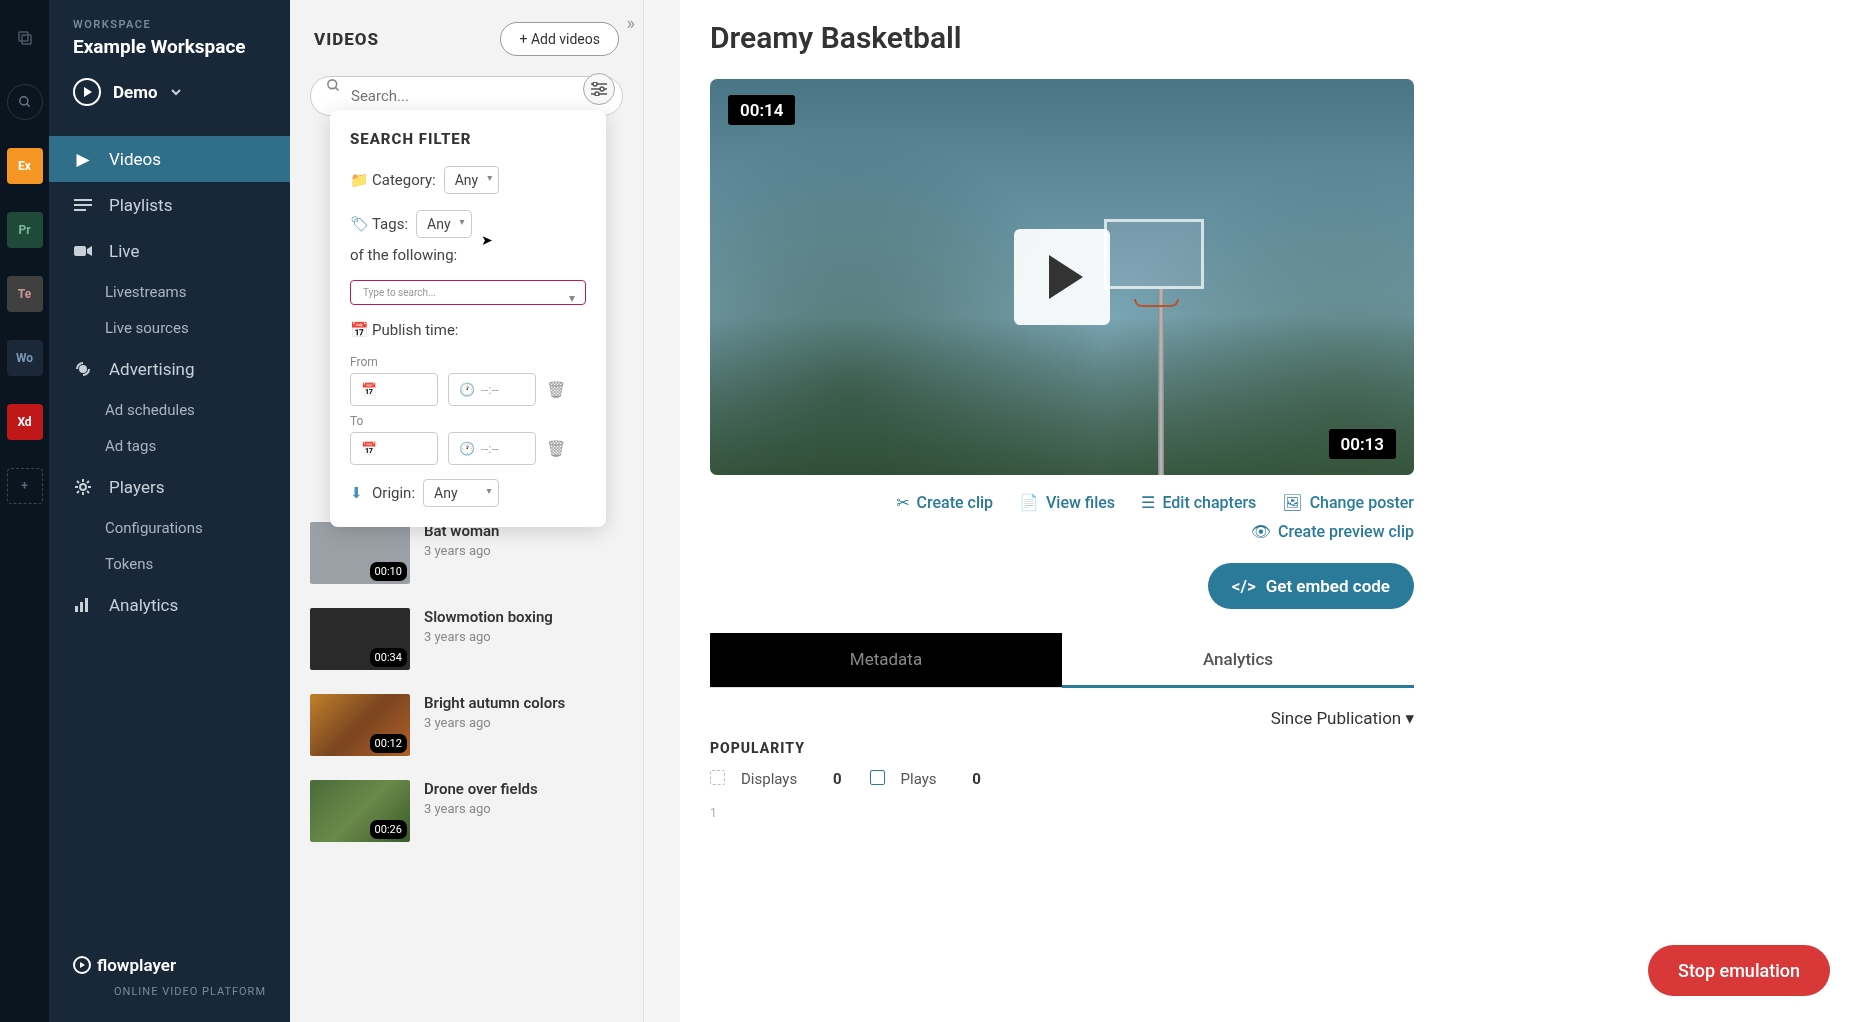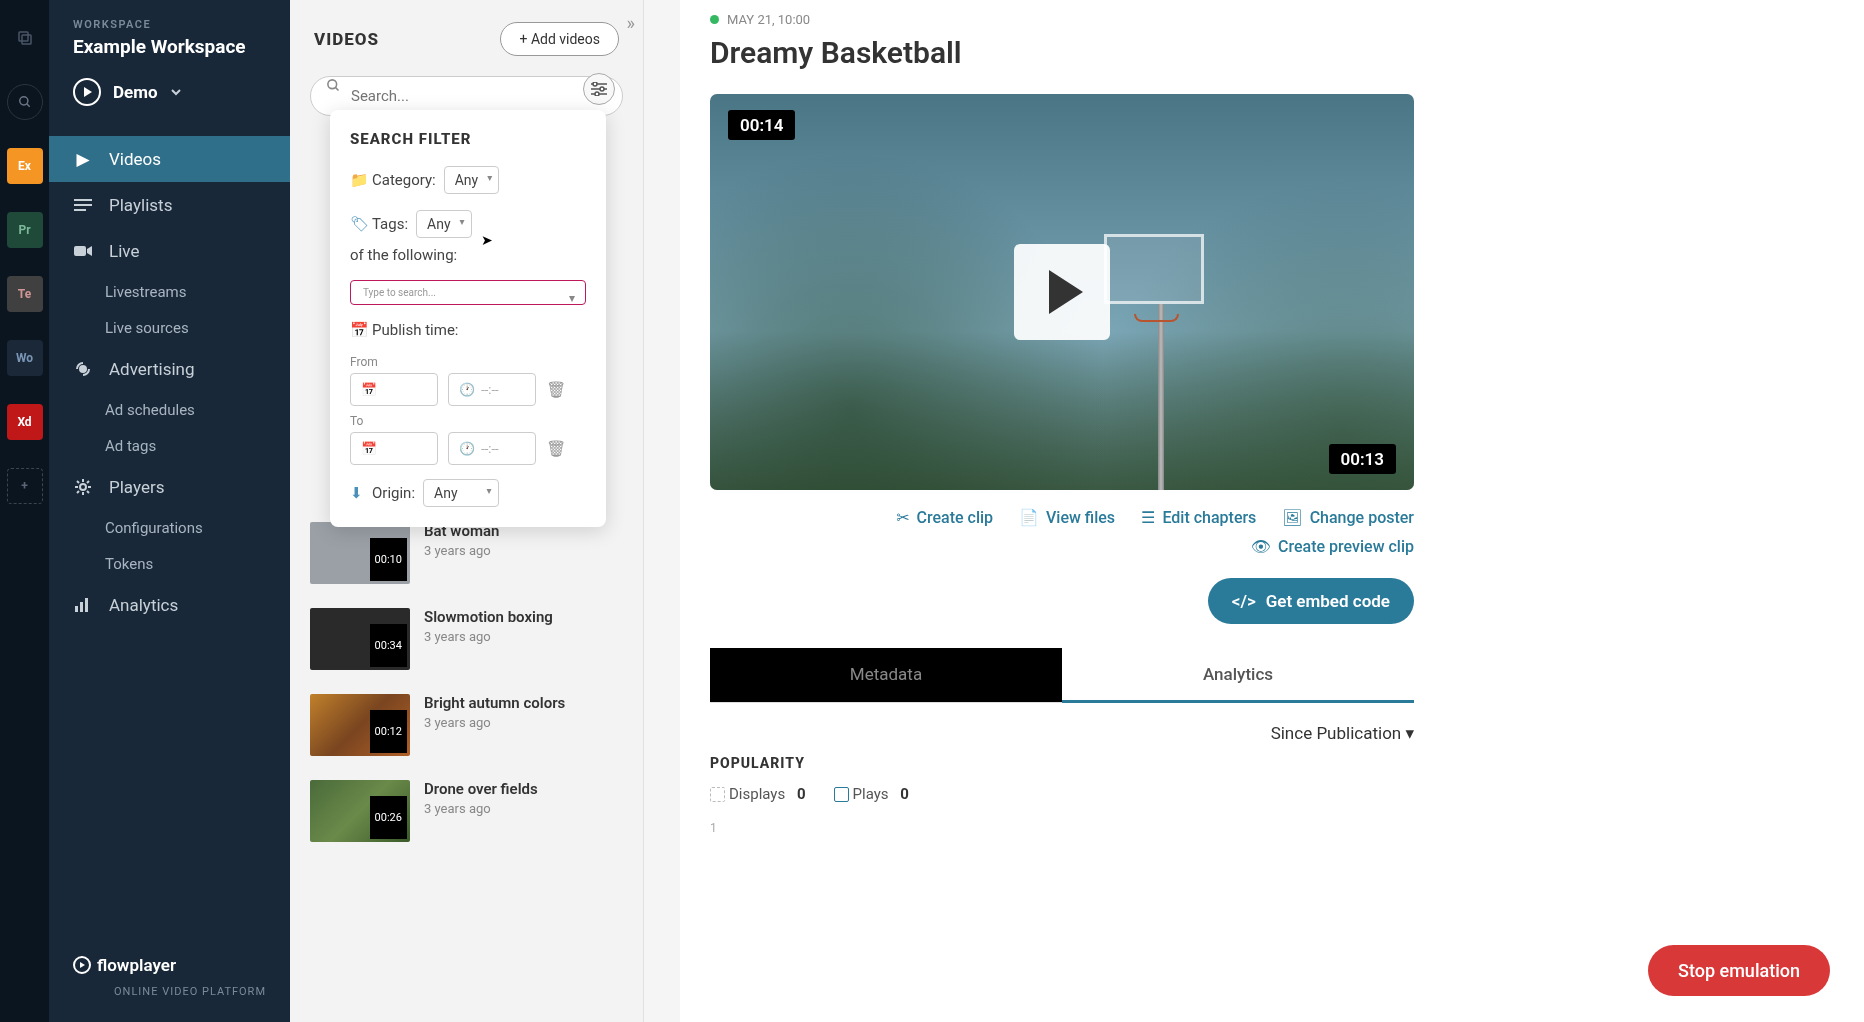--- a/index.html
+++ b/index.html
@@ -61,21 +61,21 @@
 .date-row { display: flex; gap: 10px; align-items: center; margin-bottom: 8px; }
 .date-box { flex: 0 0 88px; border: 1px solid #ccc; border-radius: 4px; padding: 8px 10px; color: #aaa; font-size: 13px; display: flex; align-items: center; gap: 6px; }
 .time-box { flex: 0 0 88px; border: 1px solid #ccc; border-radius: 4px; padding: 8px 10px; color: #aaa; font-size: 13px; display: flex; align-items: center; gap: 6px; }
 .trash { color: #999; cursor: pointer; }
 .cursor { position: absolute; left: 481px; top: 232px; z-index: 200; font-size: 14px; }
 
 
 .vid-list { padding: 0 0 0 20px; }
 .vid-item { display: flex; gap: 14px; padding: 12px 0; cursor: pointer; }
 .thumb { width: 100px; height: 62px; background: #555; border-radius: 2px; position: relative; flex-shrink: 0; }
-.thumb .dur { position: absolute; right: 3px; bottom: 3px; background: #000; color: #fff; font-size: 11px; padding: 15px 5px; border-radius: 0; }
+.thumb .dur { position: absolute; right: 3px; bottom: 3px; background: #000; color: #fff; font-size: 11px; padding: 3px 5px; border-radius: 7px; }
 .vid-meta .vt { font-size: 15px; font-weight: 600; color: #333; }
 .vid-meta .va { font-size: 13px; color: #888; margin-top: 3px; }
 
 
 .detail { position: absolute; left: 680px; top: 0; right: 0; height: 100%; background: #fff; padding: 12px 34px 0 30px; overflow: hidden; }
 .det-date { display: flex; align-items: center; gap: 8px; font-size: 13px; color: #888; }
 .dot { width: 9px; height: 9px; background: #35b862; border-radius: 50%; }
 .det-title { font-size: 30px; font-weight: 600; color: #333; margin-top: 8px; }
 .player { margin-top: 24px; width: 704px; height: 396px; position: relative; border-radius: 7px; overflow: hidden; background: linear-gradient(180deg, #4a7585 0%, #6a95a5 40%, #7aa5b5 60%, #3a5545 100%); }
 .player::before { content:""; position:absolute; inset:0; background:
@@ -98,21 +98,21 @@
 .embed-wrap { width: 704px; display: flex; justify-content: flex-end; }
 
 .tabs { width: 704px; display: flex; margin-top: 24px; clear: both; }
 .tab { flex: 1; text-align: center; padding: 16px 0; font-size: 17px; color: #555; cursor: pointer; border-bottom: 1px solid #ddd; }
 .tab:first-child { background: #000000; color: #888; }
 .tab.active { border-bottom: 3px solid #2a7a9a; font-weight: 500; }
 
 .since { width: 704px; display: flex; justify-content: flex-end; margin-top: 20px; font-size: 17px; color: #333; cursor: pointer; }
 .pop-title { font-size: 14px; font-weight: 800; letter-spacing: 1px; color: #333; margin-top: 12px; }
 .pop-row { display: flex; gap: 28px; margin-top: 14px; font-size: 15px; color: #555; align-items: center; }
-.stat { display: flex; align-items: center; gap: 4px; }
+.stat { display: flex; align-items: flex-start; gap: 16px; }
 .stat .box { width: 15px; height: 15px; border: 1.5px dashed #bbb; border-radius: 2px; }
 .stat .box.solid { border: 1.5px solid #2a7a9a; }
 .stat b { color: #333; }
 
 .stop-btn { position: fixed; right: 34px; bottom: 26px; background: #d93838; color: #fff; padding: 15px 30px; border-radius: 28px; font-size: 18px; font-weight: 500; cursor: pointer; }
 
 svg { display: block; }
 </style>
 </head>
 <body>
@@ -325,24 +325,20 @@
   </div>
   <div class="filter-row" style="margin-top:14px;margin-bottom:0">
     <span class="fi">⬇</span>
     <span>Origin:</span>
     <span class="sel" style="padding-right:40px">Any</span>
   </div>
 </div>
 <div class="cursor">➤</div>
 
 <div class="detail">
-  <div class="det-date">
-      <span class="dot"></span>
-      <span>MAY 21, 10:00</span>
-    </div>
   <div class="det-title">Dreamy Basketball</div>
   <div class="player">
     <div class="pole"></div>
     <div class="hoop">
         <div class="backboard"></div>
         <div class="rim"></div>
       </div>
     <div class="time-tl">00:14</div>
     <div class="play-big"></div>
     <div class="time-br">00:13</div>

